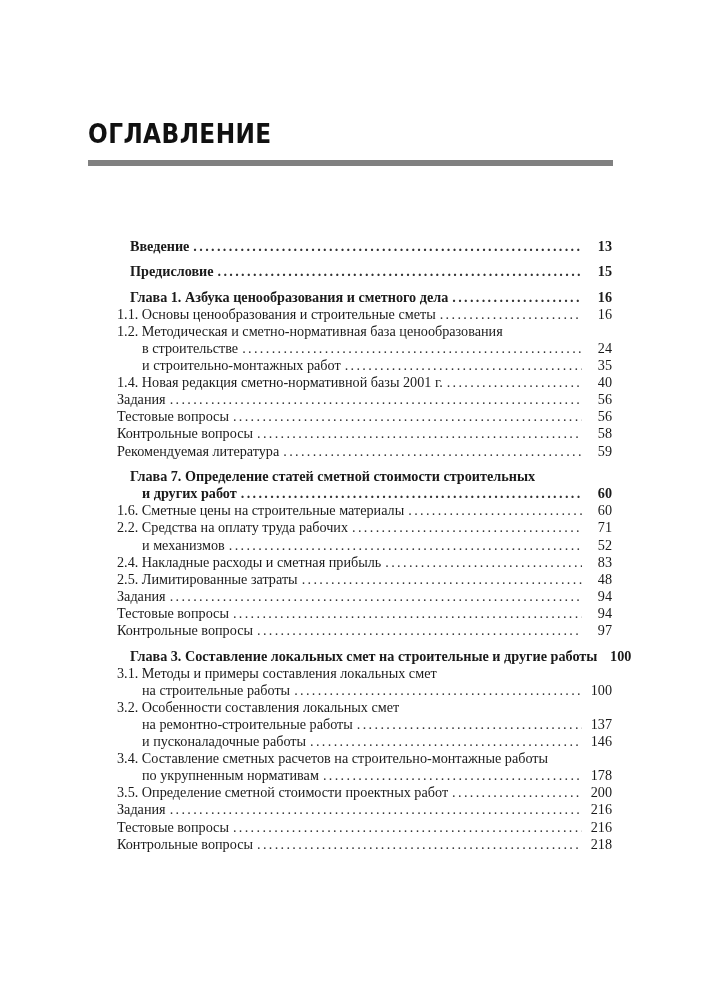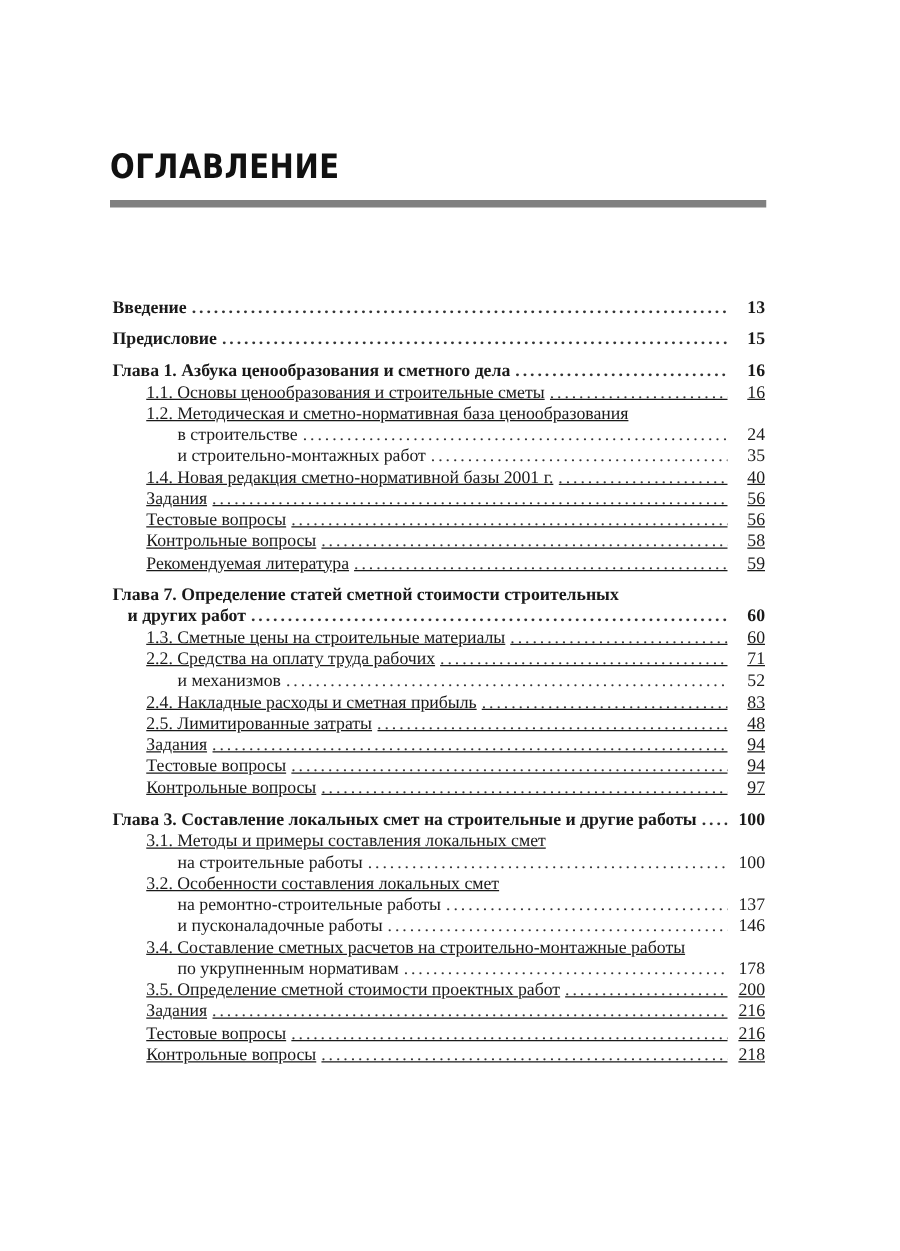--- a/index.html
+++ b/index.html
@@ -28,24 +28,24 @@
     flex: 1 1 auto; overflow: hidden; margin: 0 4px; color: #333;
     letter-spacing: 1.6px;
   }
   .row .dots::before {
     content: ". . . . . . . . . . . . . . . . . . . . . . . . . . . . . . . . . . . . . . . . . . . . . . . . . . . . . . . . . . . . . . . . . . . . . . . . . . . . . . . . . . . . . . . . . . . . . . . . . . . . . . . . . . . . . . . . . . . . . . . . . . . . . . . . . . . . . . . .";
     letter-spacing: -0.6px;
   }
   .row .page { flex: 0 0 auto; min-width: 26px; text-align: right; }
   .line1 { white-space: nowrap; }
   .entry.lvl0 { font-weight: bold; }
-  .entry.lvl1 .line1, .entry.lvl1 .row.first { padding-left: 27px; text-decoration: underline; }
+  .entry.lvl1 .line1, .entry.lvl1 .row.first { padding-left: 27px; }
   .entry.lvl1 .row.cont { padding-left: 52px; }
   .entry.lvl0 .row.cont { padding-left: 12px; }
-  .entry.gap { margin-top: 8.5px; }
+  .entry.gap { margin-top: 8.5px; margin-left: 40px; }
 </style>
 </head>
 <body>
 
 <div class="title">ОГЛАВЛЕНИЕ</div>
 <div class="rule" style="background: rgb(128, 128, 128);"></div>
 
 <div class="toc" id="toc">
     <div class="entry lvl0 gap">
       <div class="row first">
@@ -128,21 +128,21 @@
     <div class="entry lvl0 gap">
       <div class="line1">Глава 7. Определение статей сметной стоимости строительных</div>
       <div class="row cont">
         <span class="label">и других работ</span>
         <span class="dots"></span>
         <span class="page">60</span>
       </div>
     </div>
     <div class="entry lvl1">
       <div class="row first">
-        <span class="label">1.3. Сметные цены на строительные материалы</span>
+        <span class="label">1.6. Сметные цены на строительные материалы</span>
         <span class="dots"></span>
         <span class="page">60</span>
       </div>
     </div>
     <div class="entry lvl1">
       <div class="row first">
         <span class="label">2.2. Средства на оплату труда рабочих</span>
         <span class="dots"></span>
         <span class="page">71</span>
       </div>

